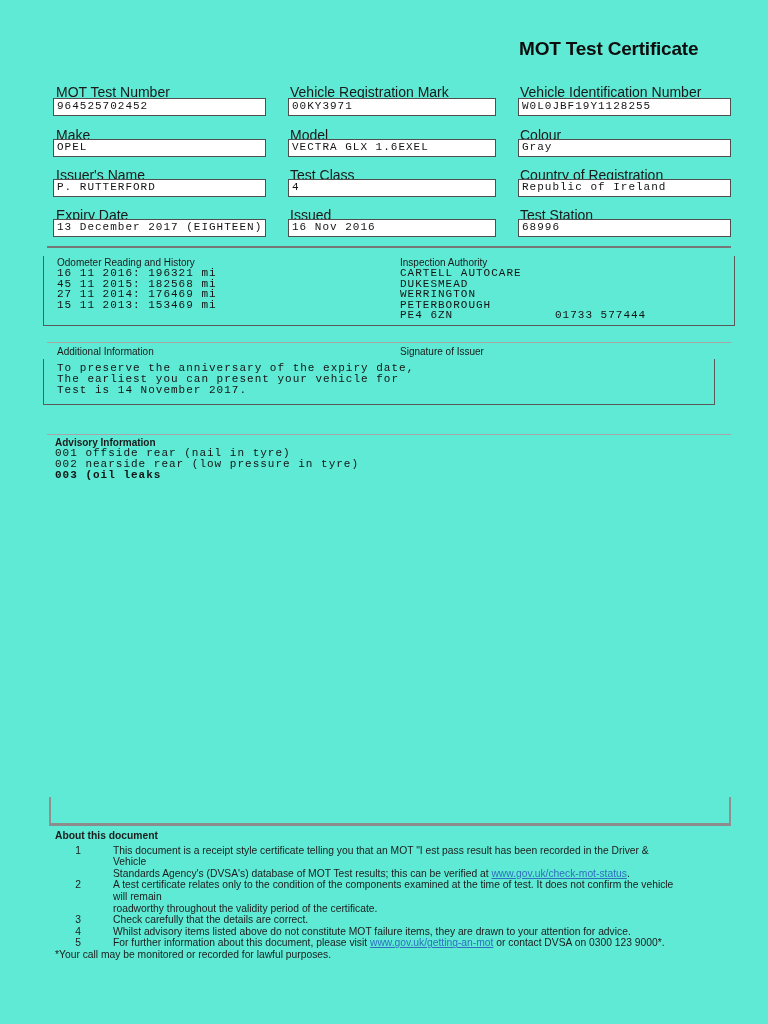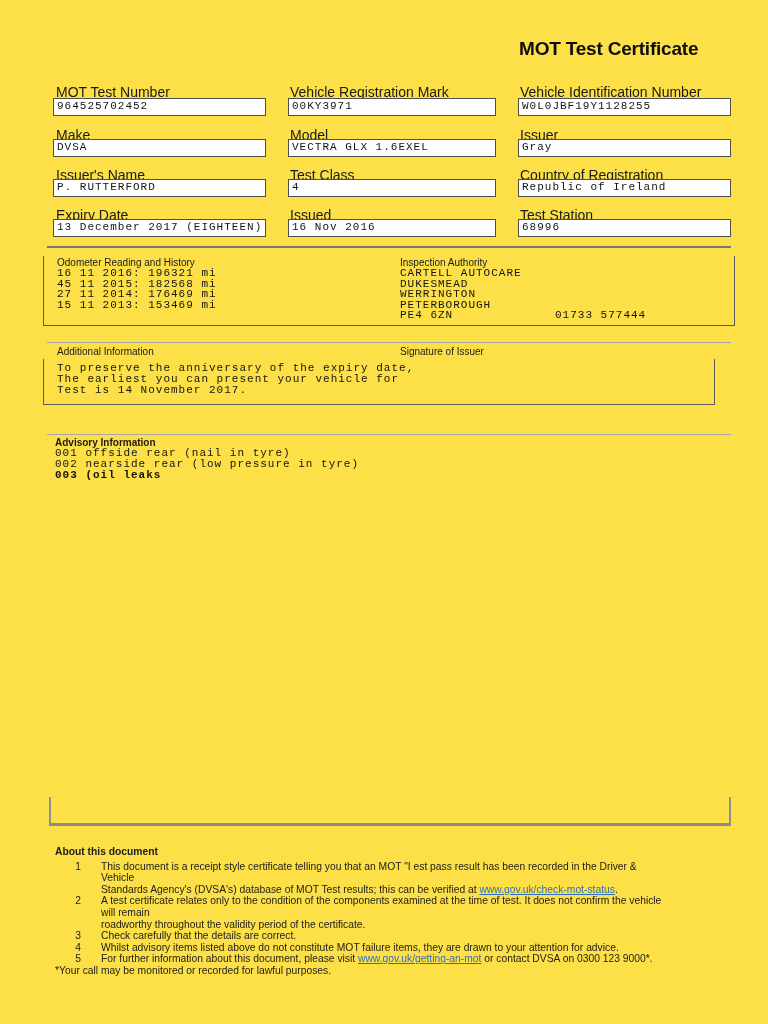--- a/index.html
+++ b/index.html
@@ -1,18 +1,18 @@
 <!DOCTYPE html>
 <html><head>
 <meta charset="utf-8">
 <title>MOT Test Certificate</title>
 <style>
   html,body{margin:0;padding:0;background:#ffffff;}
   .page{
-    position:relative;width:768px;height:1024px;background:#fde047;
+    position:relative;width:768px;height:1024px;background:#5eead4;
     font-family:"Liberation Sans",sans-serif;color:#1a1a1a;overflow:hidden;
   }
   .abs{position:absolute;}
   .title{
     position:absolute;left:519px;top:38px;font-size:19px;font-weight:bold;
     letter-spacing:-0.2px;color:#0d0d0d;white-space:nowrap;
   }
   .flabel{position:absolute;font-size:14px;color:#1a1a1a;white-space:nowrap;}
   .fbox{
     position:absolute;height:16px;border:1px solid #4f4f4f;background:#ffffff;
@@ -50,24 +50,24 @@
   .adv-label{left:55px;top:437px;font-weight:bold;}
   .adv-lines{left:55px;top:448px;line-height:11px;}
   .bold{font-weight:bold;}
   
   .u-box{
     left:49px;top:797px;width:678px;height:26px;
     border-left:2px solid #909090;border-right:2px solid #909090;border-bottom:3px solid #8c8c8c;
   }
   
   .about{position:absolute;left:55px;top:830px;width:700px;font-size:10.3px;line-height:11.6px;color:#1c1c1c;}
-  .about-heading{font-weight:bold;margin:16px 0 3px 0;}
+  .about-heading{font-weight:bold;margin:0 0 3px 0;}
   .about-item{display:flex;}
   .about-num{width:26px;text-align:right;flex:none;}
-  .about-content{margin-left:20px;}
+  .about-content{margin-left:32px;}
   .doc-link{color:#2f6fbe;text-decoration:underline;cursor:pointer;}
   .footnote{margin-top:0;}
 </style>
 </head>
 <body>
 
 <div class="page">
 
   <div class="title">MOT Test Certificate</div>
 
@@ -79,27 +79,27 @@
   <div class="fbox c2 br1">
       <span class="mono fval">00KY3971</span>
     </div>
   <div class="flabel lc3 lr1">Vehicle Identification Number</div>
   <div class="fbox c3 br1">
       <span class="mono fval">W0L0JBF19Y1128255</span>
     </div>
 
   <div class="flabel lc1 lr2">Make</div>
   <div class="fbox c1 br2">
-      <span class="mono fval">DVSA</span>
+      <span class="mono fval">OPEL</span>
     </div>
   <div class="flabel lc2 lr2">Model</div>
   <div class="fbox c2 br2">
       <span class="mono fval">VECTRA GLX 1.6EXEL</span>
     </div>
-  <div class="flabel lc3 lr2">Issuer</div>
+  <div class="flabel lc3 lr2">Colour</div>
   <div class="fbox c3 br2">
       <span class="mono fval">Gray</span>
     </div>
 
   <div class="flabel lc1 lr3">Issuer's Name</div>
   <div class="fbox c1 br3">
       <span class="mono fval">P. RUTTERFORD</span>
     </div>
   <div class="flabel lc2 lr3">Test Class</div>
   <div class="fbox c2 br3">

